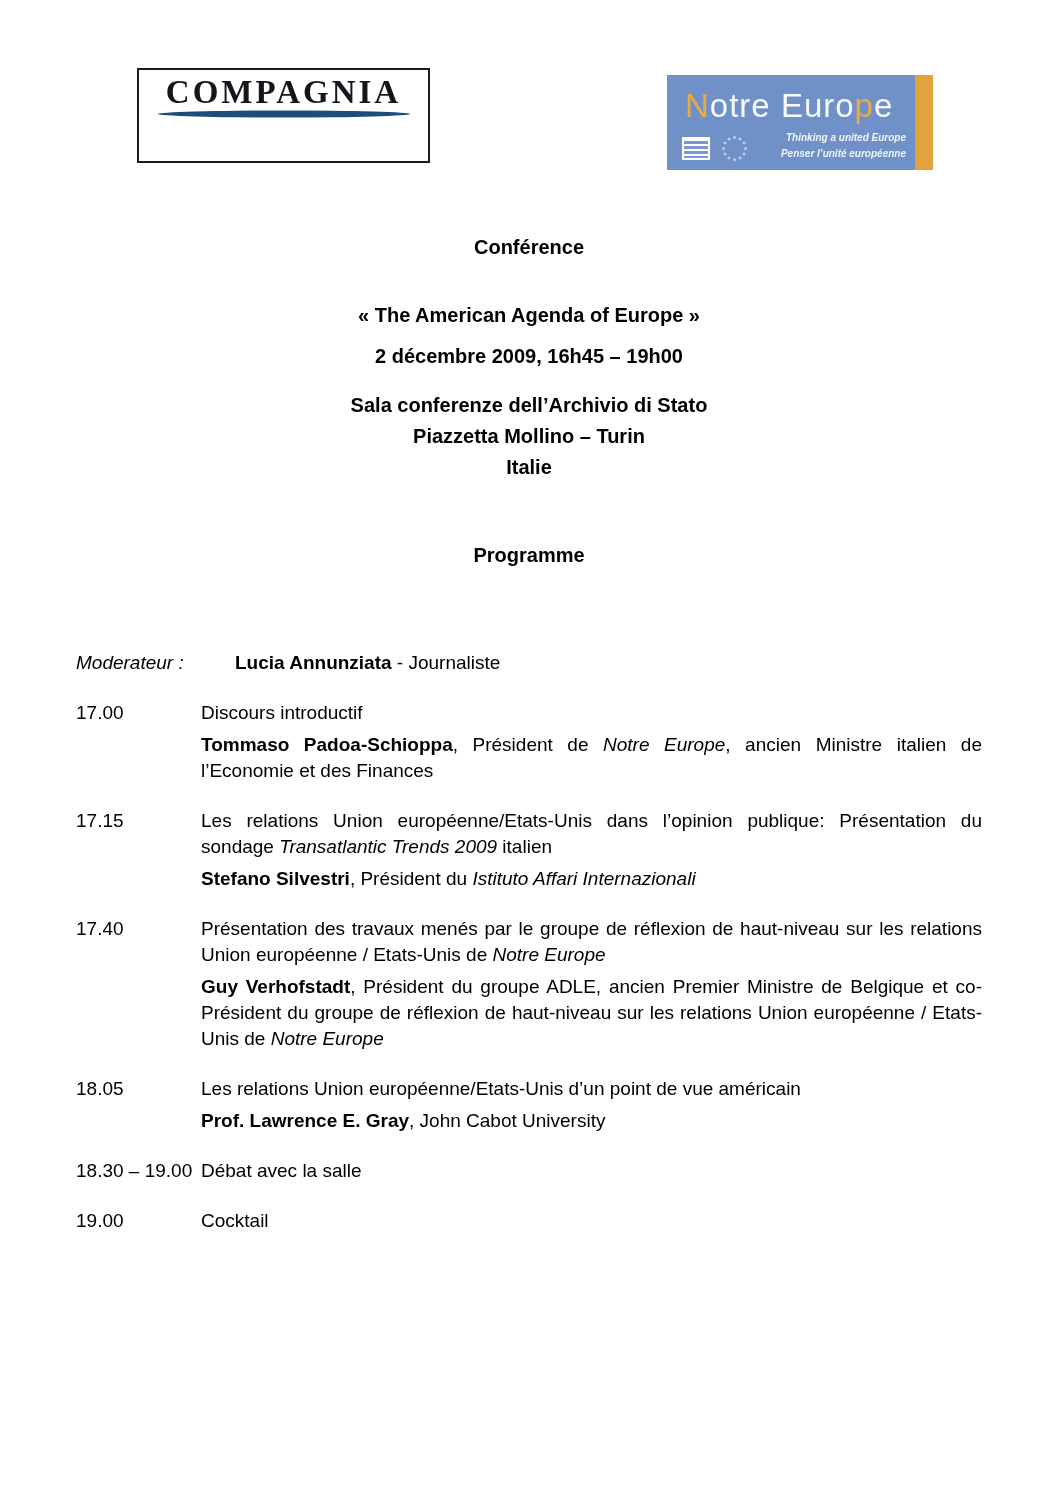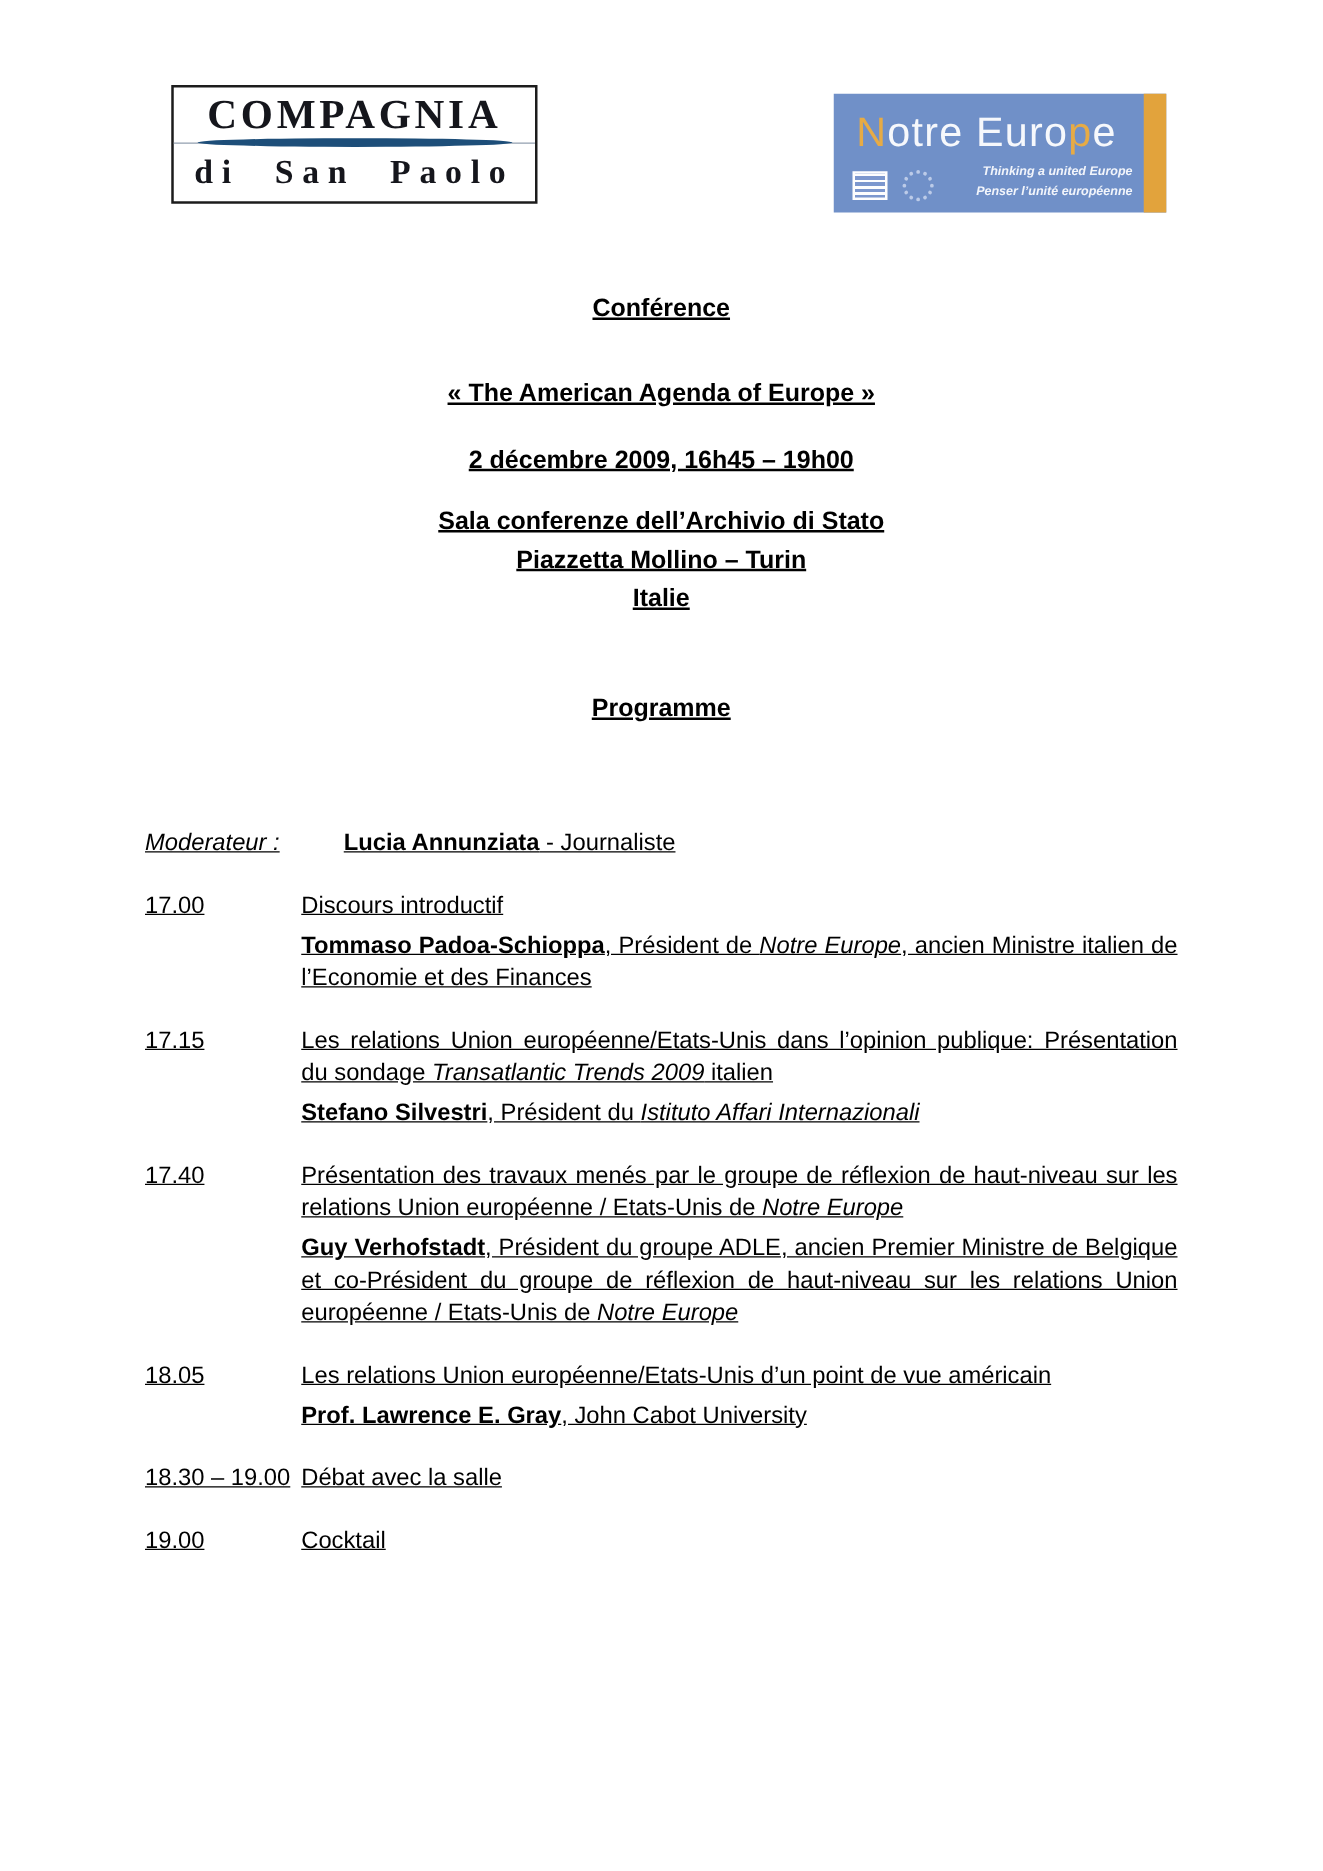--- a/index.html
+++ b/index.html
@@ -46,25 +46,25 @@
   .ne-stars span:nth-child(5){transform:rotate(120deg) translateY(-11px);}
   .ne-stars span:nth-child(6){transform:rotate(150deg) translateY(-11px);}
   .ne-stars span:nth-child(7){transform:rotate(180deg) translateY(-11px);}
   .ne-stars span:nth-child(8){transform:rotate(210deg) translateY(-11px);}
   .ne-stars span:nth-child(9){transform:rotate(240deg) translateY(-11px);}
   .ne-stars span:nth-child(10){transform:rotate(270deg) translateY(-11px);}
   .ne-stars span:nth-child(11){transform:rotate(300deg) translateY(-11px);}
   .ne-stars span:nth-child(12){transform:rotate(330deg) translateY(-11px);}
 
   
-  .content{padding:0 116px;text-decoration:underline;}
+  .content{padding:0 76px;}
   .center{text-align:center;font-weight:bold;font-size:20px;line-height:21px;}
   .h-kicker{margin-top:67px;}
   .h-title{margin-top:47px;}
-  .h-datetime{margin-top:32px;}
+  .h-datetime{margin-top:20px;}
   .venue{margin-top:23px;line-height:31px;}
   .h-programme{margin-top:62px;}
 
   
   .schedule{margin-top:84px;font-size:19px;line-height:26px;}
   .row{display:flex;margin-top:24px;}
   .row-moderator{margin-top:0;gap:34px;}
   .row-first{margin-top:43px;}
   .time{width:125px;flex:none;}
   .desc{flex:1;min-width:0;}
@@ -75,21 +75,20 @@
 </style>
 </head>
 <body>
 
 <div>
 
   <div class="logos">
 
     <div class="csp">
       <div class="csp-top">COMPAGNIA</div>
-      <div class="csp-bottom">di San Paolo</div>
       <div class="csp-lens"></div>
     </div>
 
     <div class="ne">
       <div class="ne-bar"></div>
       <div class="ne-title"><span class="ne-accent">N</span><span>otre Euro</span><span class="ne-accent">p</span><span>e</span></div>
       <div class="ne-doc"></div>
       <div class="ne-stars">
         <span></span>
           <span></span>

